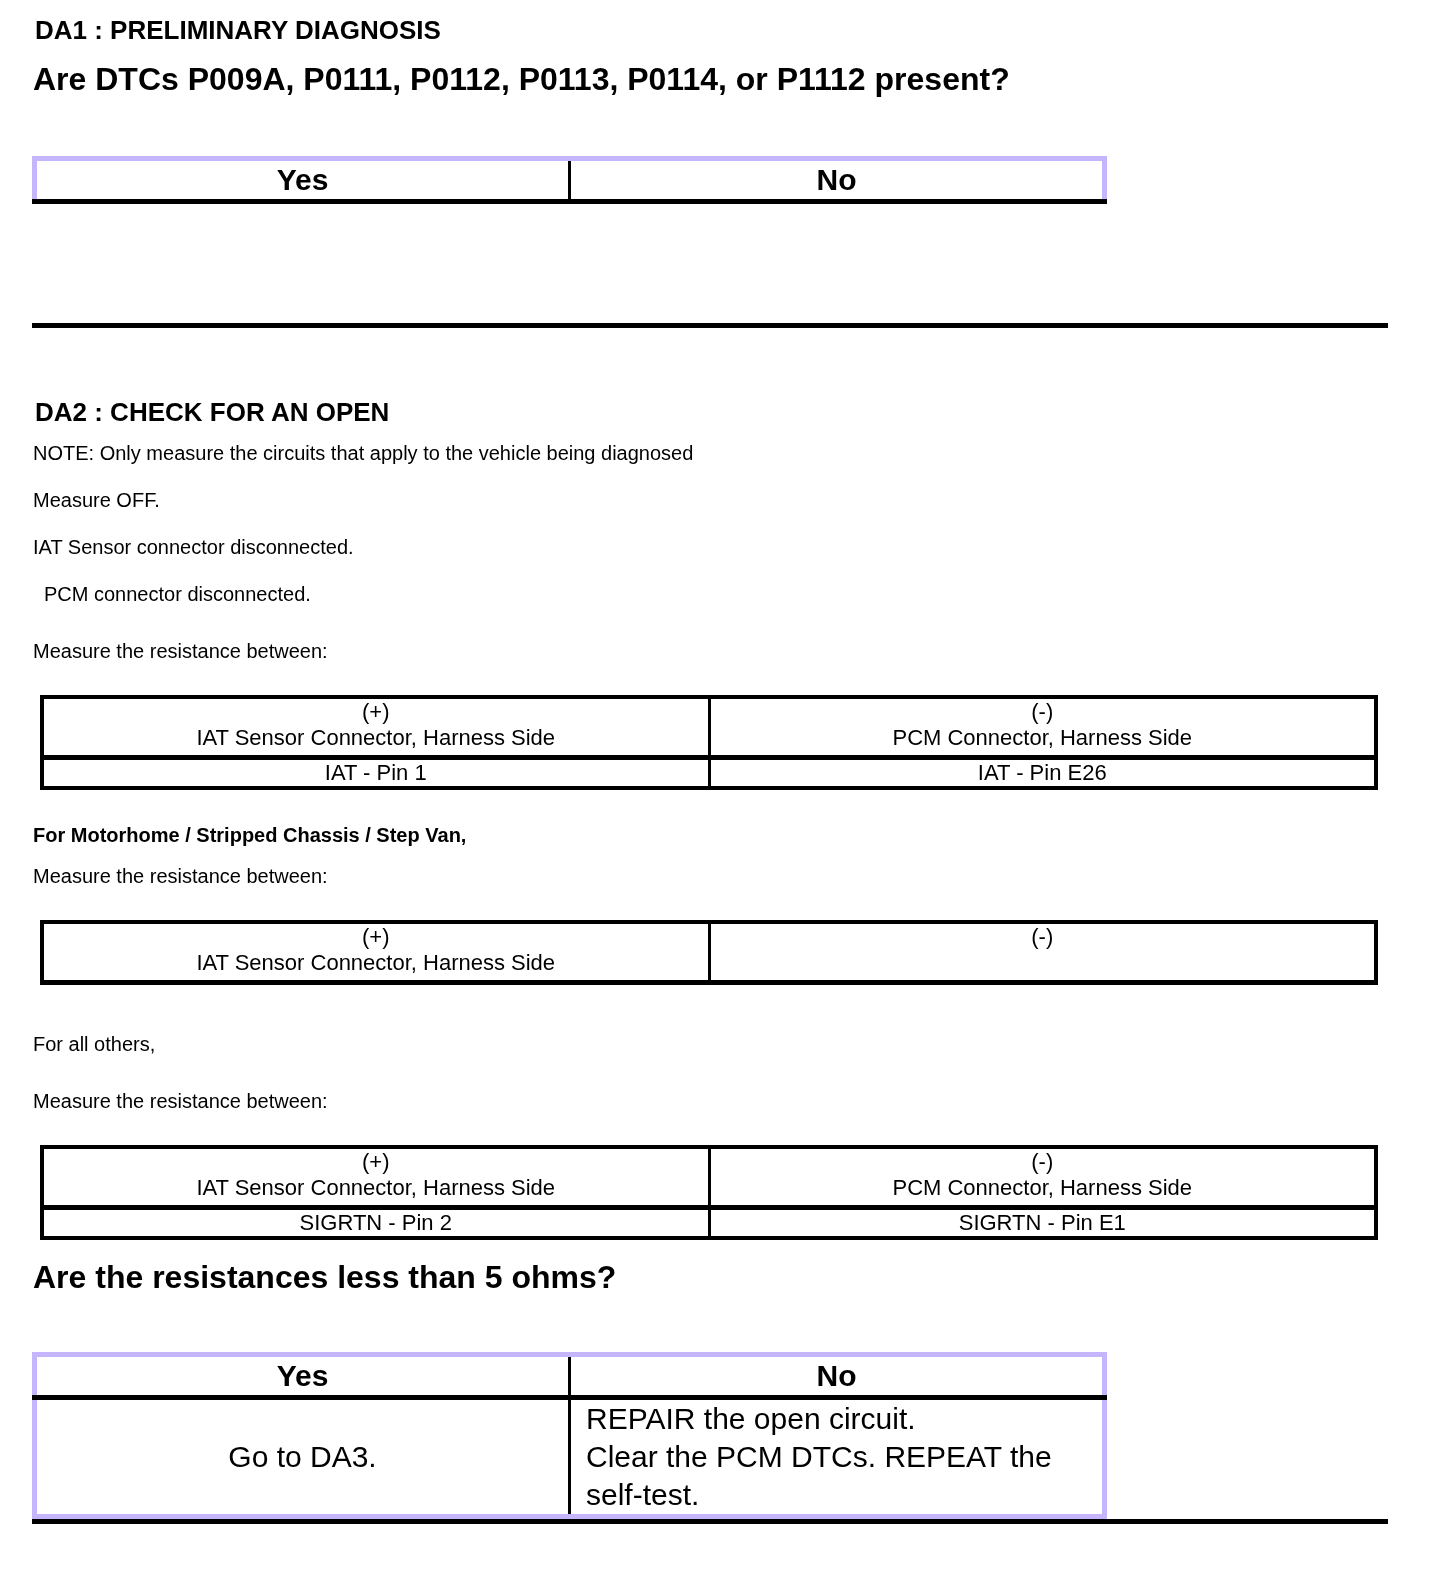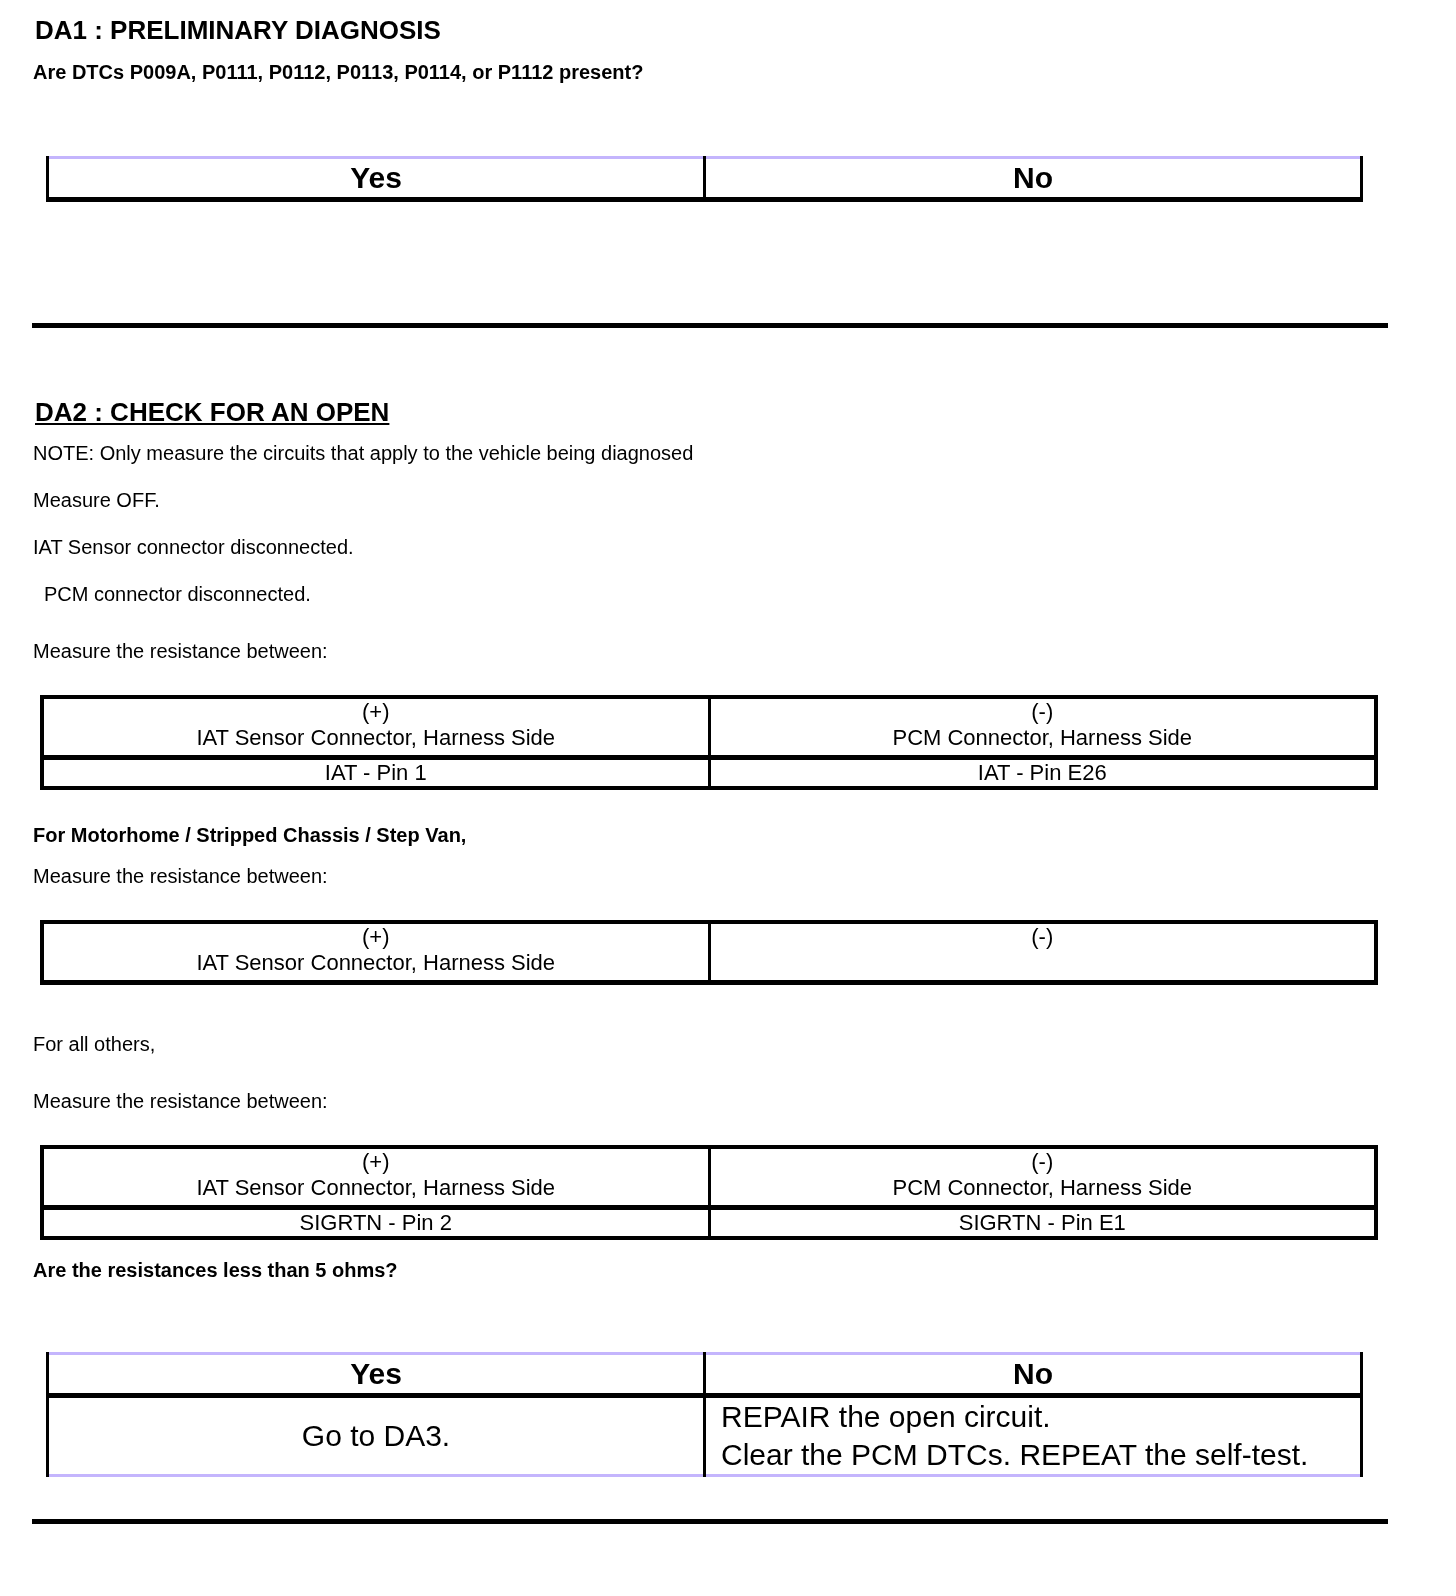--- a/index.html
+++ b/index.html
@@ -2,30 +2,29 @@
 <html><head>
 <meta charset="utf-8">
 <style>
   html, body { margin: 0; padding: 0; background: #ffffff; }
   body {
     width: 1456px; height: 1596px; position: relative; overflow: hidden;
     font-family: "Liberation Sans", sans-serif; color: #000;
   }
   .abs { position: absolute; }
   .h-section { font-weight: bold; font-size: 26px; left: 35px; }
-  .h-question { font-weight: bold; font-size: 20px; left: 33px; }
+  .h-question { font-weight: bold; font-size: 32px; left: 33px; }
   .para { font-size: 20px; left: 33px; }
   .rule { position: absolute; left: 32px; width: 1356px; height: 5px; background: #000; }
 
   
   table.yn {
-    position: absolute; left: 32px; width: 1317px;
-    border-collapse: collapse; border: 3px solid #c4b5fd;
+    position: absolute; left: 32px; width: 1075px;
+    border-collapse: collapse; border: 5px solid #c4b5fd;
     table-layout: fixed;
-    margin-left: 14px;
   }
   table.yn th, table.yn td {
     border-left: 3px solid #000; border-right: 3px solid #000;
     font-size: 30px; text-align: center; padding: 0; line-height: 38px;
   }
   table.yn th { font-weight: bold; height: 38px; border-bottom: 5px solid #000; }
   table.yn td { font-weight: normal; }
   table.yn td.left { text-align: left; padding-left: 15px; }
 
   
@@ -56,21 +55,21 @@
   <tbody>
       <tr>
     <th>Yes</th>
     <th>No</th>
   </tr>
 </tbody>
   </table>
 
 <div class="rule" style="top:323px;"></div>
 
-<div class="abs h-section" style="top:397px;text-decoration:underline;">DA2 : CHECK FOR AN OPEN</div>
+<div class="abs h-section" style="top:397px;">DA2 : CHECK FOR AN OPEN</div>
 <div class="abs para" style="top:442px;">NOTE: Only measure the circuits that apply to the vehicle being diagnosed</div>
 <div class="abs para" style="top:489px;">Measure OFF.</div>
 <div class="abs para" style="top:536px;">IAT Sensor connector disconnected.</div>
 <div class="abs para" style="top:583px;margin-left:11px;">PCM connector disconnected.</div>
 
 <div class="abs para" style="top:640px;">Measure the resistance between:</div>
 
 <table class="meas" style="top:695px;">
   <colgroup>
       <col style="width:50%">

